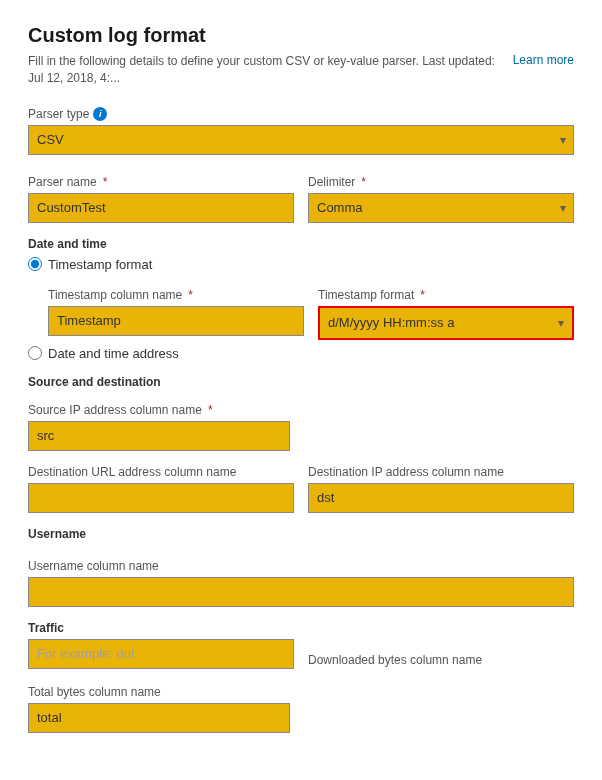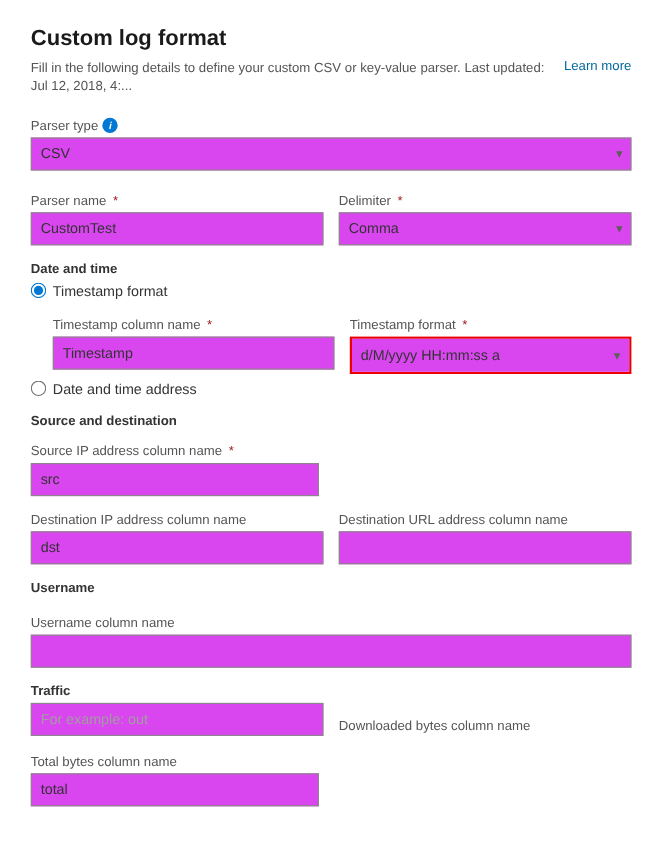--- a/index.html
+++ b/index.html
@@ -58,21 +58,21 @@
       margin-bottom: 0;
     }
     .form-col { flex: 1; }
     input[type="text"], select {
       width: 100%;
       height: 30px;
       padding: 4px 8px;
       border: 1px solid #8a8886;
       font-size: 13px;
       color: #333;
-      background: #d946ef;
+      background: #eab308;
       outline: none;
       appearance: none;
       -webkit-appearance: none;
     }
     input[type="text"]::placeholder { color: #a19f9d; }
     .select-wrapper {
       position: relative;
       display: block;
     }
     .select-wrapper::after {
@@ -178,26 +178,26 @@
   <div class="section-label bold">Source and destination</div>
   <div class="field-group">
     <div class="section-label">
       <span>Source IP address column name</span>
         <span class="required">*</span>
     </div>
     <input type="text" class="red-box" value="src" style="width: 48%;">
   </div>
   <div class="form-row field-group">
     <div class="form-col">
+      <div class="section-label">Destination URL address column name</div>
+      <input type="text" value="" style="">
+    </div>
+    <div class="form-col">
       <div class="section-label">Destination IP address column name</div>
       <input type="text" class="red-box" value="dst" style="">
-    </div>
-    <div class="form-col">
-      <div class="section-label">Destination URL address column name</div>
-      <input type="text" value="" style="">
     </div>
   </div>
 </div>
 
 <div class="section-block">
   <div class="section-label bold">Username</div>
   <div class="form-row field-group">
     <div class="form-col">
       <div class="section-label">Username column name</div>
       <input type="text" value="" style="">

